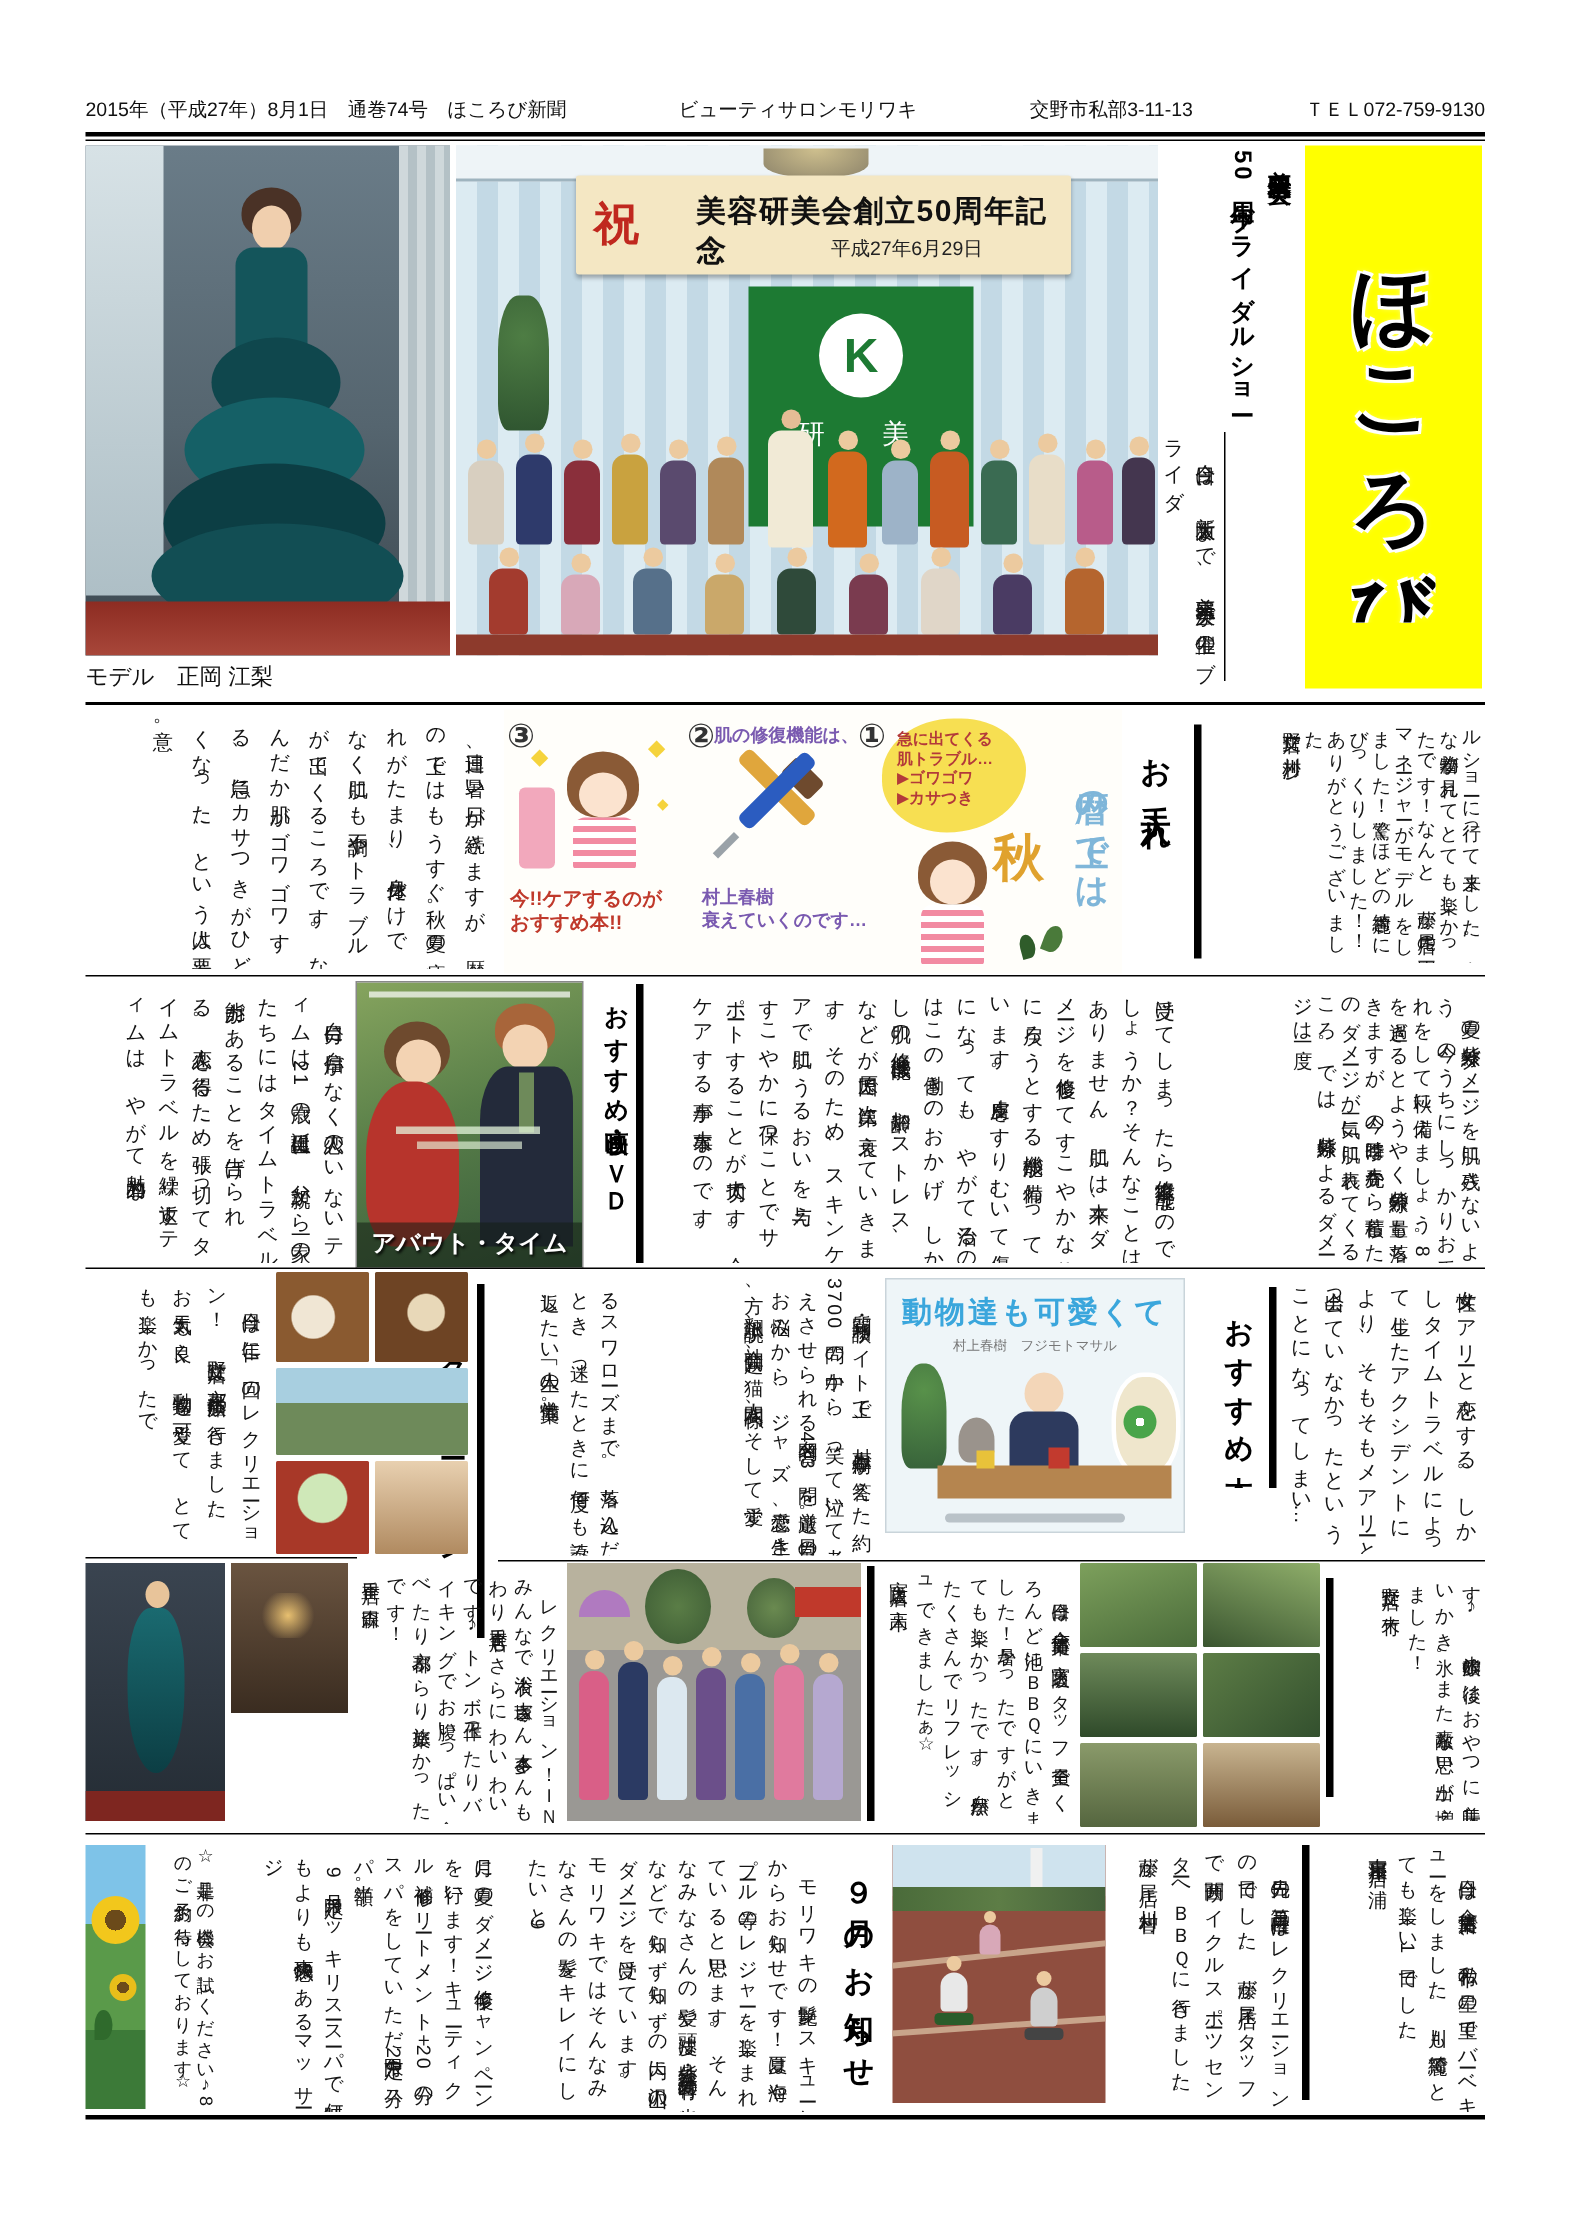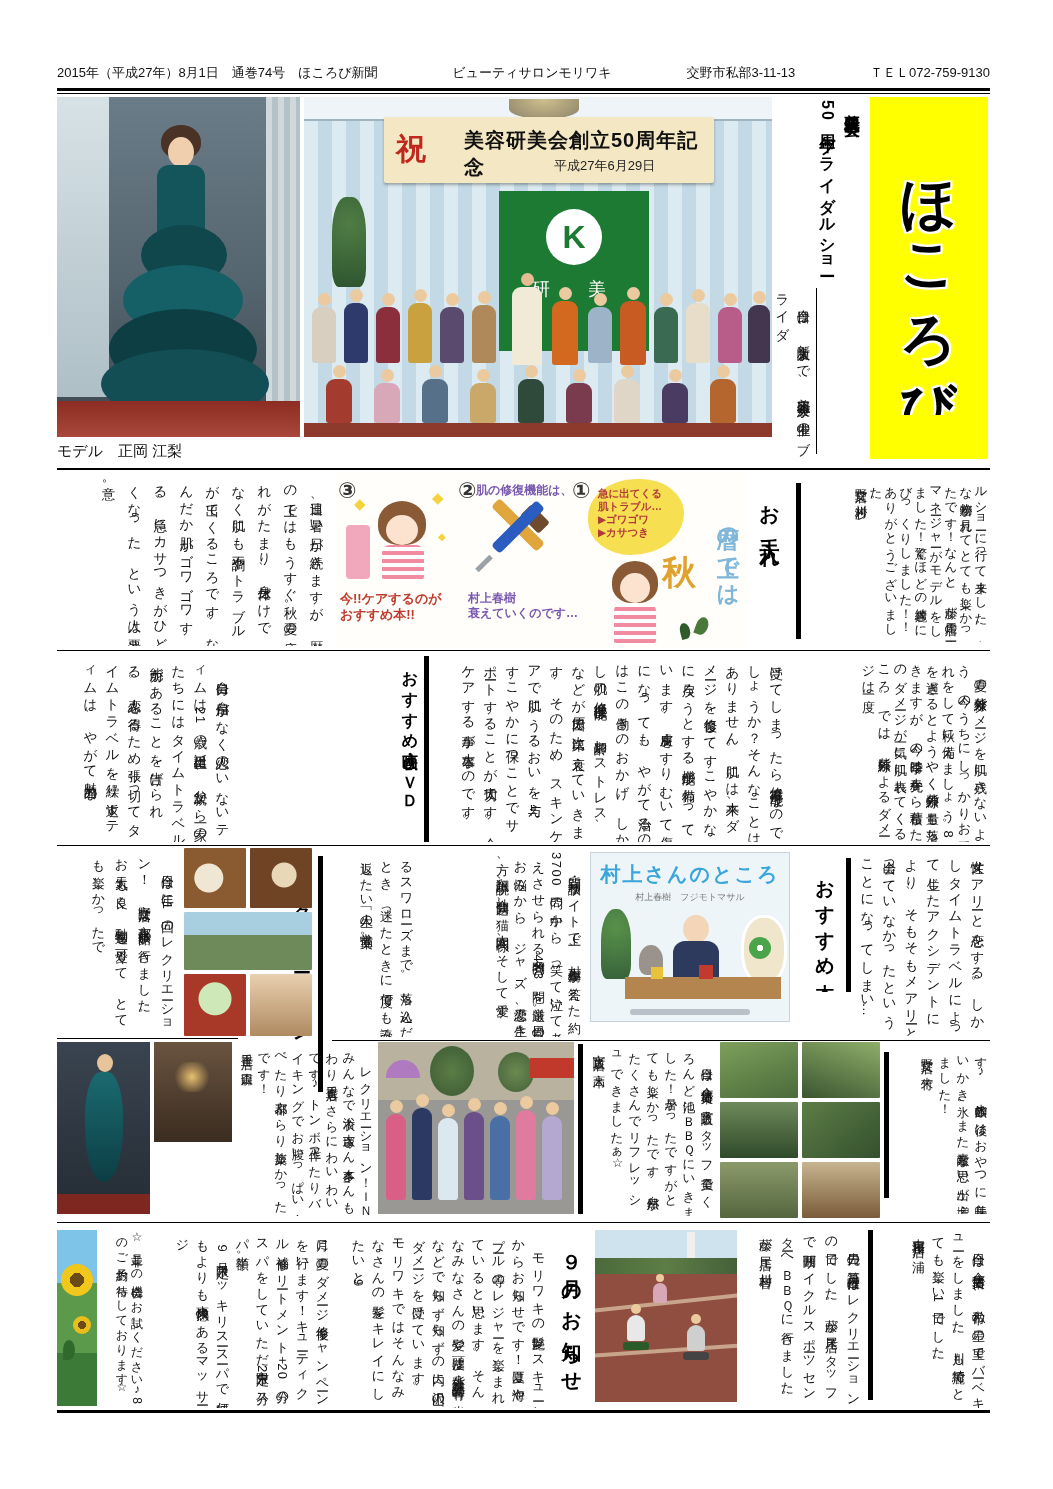--- a/index.html
+++ b/index.html
@@ -225,32 +225,46 @@
   <div class="v" style="position:absolute;left:57px;top:476px;width:272px;height:170px;font-size:13.5px;line-height:26px;">　連日、暑い日が続きますが、暦の上ではもうすぐ秋。夏の疲れがたまり、身体だけでなく肌にも不調やトラブルが出てくるころです。なんだか肌がゴワゴワする、急にカサつきがひどくなった、という人は要注意。</div>
 
   <div class="hr" style="left:57px;top:650px;width:933px;"></div>
 
   <div class="v" style="position:absolute;left:845px;top:656px;width:143px;height:186px;font-size:13px;line-height:16px;letter-spacing:1px;">　夏の紫外線ダメージを肌に残さないよう、今のうちにしっかりお手入れをして秋に備えましょう。8月を過ぎるとようやく紫外線の量も落ち着きますが、今の時季は春先から蓄積した紫外線のダメージが一気に肌に表れてくるころ。では、紫外線によるダメージは一度</div>
   <div class="v" style="position:absolute;left:432px;top:656px;width:355px;height:186px;font-size:13.5px;line-height:22px;">受けてしまったら修復不可能なのでしょうか？そんなことはありません。肌には本来、ダメージを修復してすこやかな状態に戻ろうとする機能が備わっています。皮膚をすりむいて傷になっても、やがて治るのはこの働きのおかげ。しかし肌の修復機能は、加齢やストレス、紫外線などが原因で次第に衰えていきます。そのため、スキンケアで肌にうるおいを与え、すこやかに保つことでサポートすることが大切です。今ケアする事が大事なのです。</div>
 
   <div class="bar" style="left:424px;top:656px;height:186px;"></div>
   <div class="sec" style="position:absolute;left:392px;top:660px;width:28px;height:184px;font-size:16px;letter-spacing:2px;">おすすめ映画・ＤＶＤ</div>
 
+  <div class="ph" style="left:237px;top:654px;width:150px;height:190px;background:linear-gradient(160deg,#86a45e 0%,#597f49 45%,#35593a 100%);border:1px solid #888;">
+    <div class="abs" style="left:8px;top:6px;width:134px;height:4px;background:rgba(255,255,255,.7);"></div>
+    <div class="abs" style="left:18px;top:26px;width:44px;height:40px;background:#6e4a2e;border-radius:50%;"></div>
+    <div class="abs" style="left:26px;top:38px;width:30px;height:30px;background:#f3d3b3;border-radius:50%;"></div>
+    <div class="abs" style="left:6px;top:66px;width:62px;height:110px;background:#b7342c;border-radius:45% 45% 30% 30%;"></div>
+    <div class="abs" style="left:92px;top:14px;width:40px;height:34px;background:#a8653a;border-radius:50% 50% 40% 40%;"></div>
+    <div class="abs" style="left:97px;top:28px;width:30px;height:30px;background:#f3d3b3;border-radius:50%;"></div>
+    <div class="abs" style="left:82px;top:56px;width:62px;height:120px;background:#232a3a;border-radius:30% 20% 0 0;"></div>
+    <div class="abs" style="left:108px;top:60px;width:10px;height:40px;background:#6e8a5a;"></div>
+    <div class="abs" style="left:26px;top:96px;width:96px;height:5px;background:rgba(230,245,220,.75);"></div>
+    <div class="abs" style="left:40px;top:106px;width:70px;height:5px;background:rgba(230,245,220,.65);"></div>
+    <div class="abs" style="left:0;bottom:0;width:100%;height:30px;background:rgba(20,30,20,.55);"></div>
+    <div class="abs" style="left:0;bottom:5px;width:100%;text-align:center;color:#fff;font-size:16px;font-weight:bold;text-shadow:1px 1px 2px #000;">アバウト・タイム</div>
+  </div>
 
   <div class="v" style="position:absolute;left:57px;top:656px;width:176px;height:186px;font-size:13.5px;line-height:22px;">　自分に自信がなく恋人のいないティムは21歳の誕生日に、父親から一家の男たちにはタイムトラベル能力があることを告げられる。恋人を得るため張り切ってタイムトラベルを繰り返すティムは、やがて魅力的な</div>
 
   <div class="hr" style="left:57px;top:845px;width:933px;"></div>
 
   <div class="v" style="position:absolute;left:860px;top:850px;width:128px;height:186px;font-size:13.5px;line-height:22px;">女性メアリーと恋をする。しかしタイムトラベルによって生じたアクシデントにより、そもそもメアリーと出会っていなかったということになってしまい…</div>
 
   <div class="bar" style="left:846px;top:858px;height:134px;"></div>
   <div class="sec" style="position:absolute;left:806px;top:866px;width:32px;height:126px;font-size:19px;letter-spacing:4px;">おすすめ本</div>
 
   <div class="ph" style="left:590px;top:852px;width:198px;height:168px;background:#eef5f8;border:1px solid #c9d4da;">
-    <div class="abs" style="left:0;top:8px;width:100%;text-align:center;font-size:20px;font-weight:900;color:#3aa6dc;letter-spacing:2px;">村上さんのところ</div>
+    <div class="abs" style="left:0;top:8px;width:100%;text-align:center;font-size:20px;font-weight:900;color:#3aa6dc;letter-spacing:2px;">動物達も可愛くて</div>
     <div class="abs" style="left:0;top:38px;width:100%;text-align:center;font-size:9px;color:#777;">村上春樹　フジモトマサル</div>
     <div class="abs" style="left:10px;top:56px;width:30px;height:70px;background:radial-gradient(circle at 50% 25%,#58914a,#37623a);border-radius:45% 45% 20% 20%;"></div>
     <div class="abs" style="left:48px;top:92px;width:24px;height:30px;background:#9a938c;border-radius:50% 50% 30% 30%;"></div>
     <div class="abs" style="left:92px;top:62px;width:26px;height:28px;background:#f3d6b8;border-radius:50%;"></div>
     <div class="abs" style="left:82px;top:88px;width:46px;height:38px;background:#2d3a5e;border-radius:12px 12px 0 0;"></div>
     <div class="abs" style="left:150px;top:62px;width:40px;height:64px;background:#efe6cc;border:3px solid #fff;border-radius:45%;"></div>
     <div class="abs" style="left:158px;top:84px;width:22px;height:22px;background:radial-gradient(circle,#fff 0 3px,#4aa54a 3px);border-radius:50%;"></div>
     <div class="abs" style="left:34px;top:124px;width:156px;height:22px;background:#b5854f;"></div>
     <div class="abs" style="left:60px;top:114px;width:12px;height:12px;background:#e8c23a;"></div>
     <div class="abs" style="left:108px;top:112px;width:14px;height:14px;background:#c23a2e;"></div>

